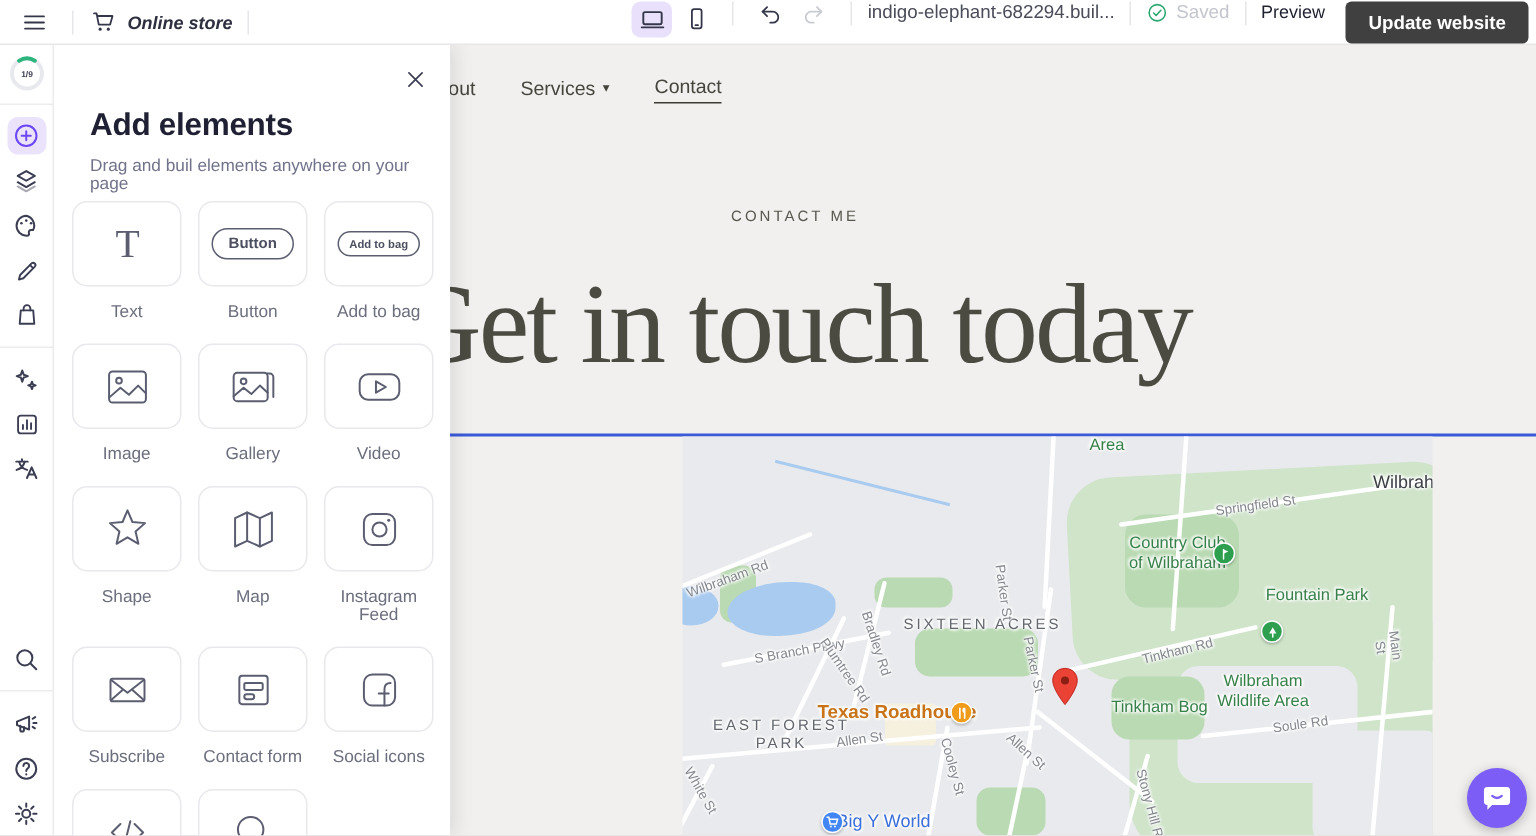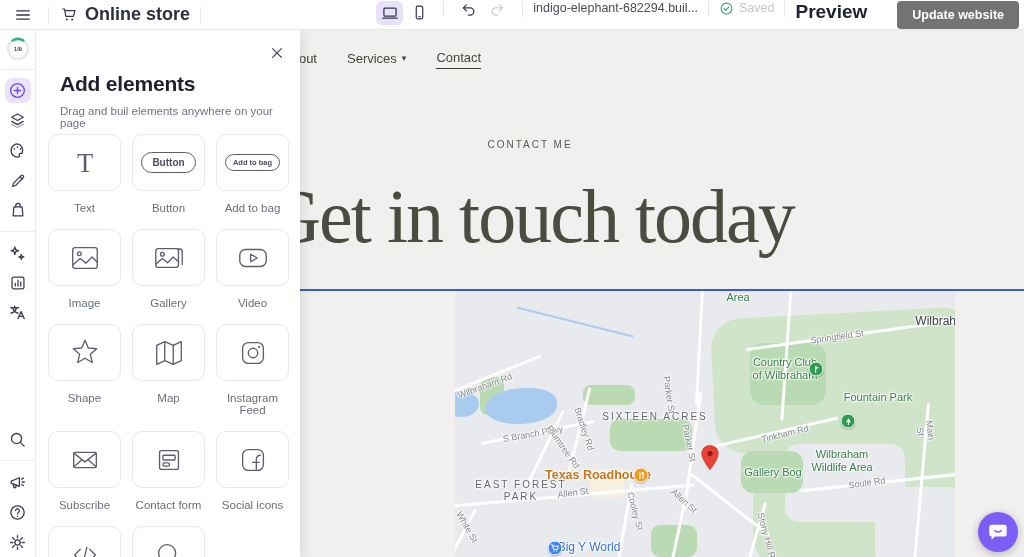--- a/index.html
+++ b/index.html
@@ -59,31 +59,31 @@
   .mc-dir { width:58px; text-align:center; padding-top:2px; cursor:pointer; }
   .mc-dir-label { font-size:10.5px; color:#1a73e8; margin-top:3px; }
 
   
   .topbar { position:absolute; left:0; top:0; width:100%; height:30px; background:#fff;
     border-bottom:1px solid #e7e7ea; display:flex; align-items:center; padding:0 5px 0 8px; z-index:40; }
   .ic { display:inline-flex; align-items:center; justify-content:center; color:#34364a; }
   .ic.muted { color:#c9cbd2; }
   .ic.green { color:#29a76e; }
   .tb-div { width:1px; height:16px; background:#e6e6ea; margin:0 10px; flex:0 0 auto; }
-  .store { display:flex; align-items:center; gap:7px; font-size:18px; font-weight:700; color:#2e3040;
-    cursor:pointer; margin-left:2px; }
+  .store { display:flex; align-items:center; gap:7px; font-size:12px; font-weight:700; color:#2e3040;
+    cursor:pointer; margin-left:2px;font-style:italic; }
   .tb-right { margin-left:auto; display:flex; align-items:flex-start; }
   .devbtn { width:27px; height:24px; border:none; background:transparent; border-radius:6px;
     display:flex; align-items:center; justify-content:center; color:#32344a; cursor:pointer; margin-left:3px; }
   .devbtn.active { background:#e9e1fc; color:#6b47f5; }
   .tb-act { margin:0 6px; cursor:pointer; }
   .domain { font-size:12.5px; color:#4a4c59; cursor:pointer; }
   .saved { display:flex; align-items:center; gap:5px; font-size:12.5px; color:#c3c6cd; }
-  .preview { font-size:19px; font-weight:700; color:#1f2130; cursor:pointer; margin-right:30px; }
-  .update { background:#737373; color:#fff; font-size:12.5px; font-weight:700; border:none;
+  .preview { font-size:12px; font-weight:400; color:#1f2130; cursor:pointer; margin-right:14px; }
+  .update { background:#404040; color:#fff; font-size:12.5px; font-weight:700; border:none;
     border-radius:4px; padding:7px 15px; cursor:pointer; font-family:inherit; }
 
   
   .sidebar { position:absolute; left:0; top:30px; bottom:0; width:36px; background:#fff;
     border-right:1px solid #ebebee; z-index:30; display:flex; flex-direction:column; align-items:center; }
   .sb-div { width:36px; height:1px; background:#ececef; margin:6px 0; }
   .sb-ic { width:26px; height:26px; border-radius:7px; display:flex; align-items:center; justify-content:center;
     color:#3b3d52; cursor:pointer; margin:2.5px 0; }
   .sb-ic.selected { background:#ebe3fb; color:#6b47f5; }
   .ring { margin-top:7px; margin-bottom:2px; cursor:pointer; }
@@ -170,21 +170,21 @@
           <div class="mlabel green-lg" style="left: 392px; top: 106px; transform: translate(-50%, -50%) rotate(0deg); margin-left: 31px;">Fountain Park</div>
           <div class="mlabel district" style="left: 200px; top: 126px; transform: translate(-50%, -50%) rotate(0deg);">SIXTEEN ACRES</div>
           <div class="mlabel road-lbl" style="left: 30px; top: 95px; transform: translate(-50%, -50%) rotate(-20deg);">Wilbraham Rd</div>
           <div class="mlabel road-lbl" style="left: 78px; top: 143px; transform: translate(-50%, -50%) rotate(-10deg);">S Branch Pkwy</div>
           <div class="mlabel road-lbl" style="left: 129px; top: 138px; transform: translate(-50%, -50%) rotate(72deg);">Bradley Rd</div>
           <div class="mlabel road-lbl" style="left: 108px; top: 156px; transform: translate(-50%, -50%) rotate(55deg);">Plumtree Rd</div>
           <div class="mlabel road-lbl" style="left: 214px; top: 104px; transform: translate(-50%, -50%) rotate(82deg);">Parker St</div>
           <div class="mlabel road-lbl" style="left: 234px; top: 152px; transform: translate(-50%, -50%) rotate(78deg);">Parker St</div>
           <div class="mlabel road-lbl" style="left: 330px; top: 143px; transform: translate(-50%, -50%) rotate(-14deg);">Tinkham Rd</div>
           <div class="mlabel poi-orange" style="left: 143px; top: 184px; transform: translate(-50%, -50%) rotate(0deg);">Texas Roadhouse</div>
-          <div class="mlabel green-lg" style="left: 318px; top: 181px; transform: translate(-50%, -50%) rotate(0deg);">Gallery Bog</div>
+          <div class="mlabel green-lg" style="left: 318px; top: 181px; transform: translate(-50%, -50%) rotate(0deg);">Tinkham Bog</div>
           <div class="mlabel road-lbl" style="left: 470px; top: 140px; transform: translate(-50%, -50%) rotate(82deg);">Main St</div>
           <div class="mlabel green-lg" style="left: 387px; top: 170px; transform: translate(-50%, -50%) rotate(0deg);">Wilbraham
 Wildlife Area</div>
           <div class="mlabel road-lbl" style="left: 412px; top: 192px; transform: translate(-50%, -50%) rotate(-8deg);">Soule Rd</div>
           <div class="mlabel district" style="left: 66px; top: 199px; transform: translate(-50%, -50%) rotate(0deg);">EAST FOREST
 PARK</div>
           <div class="mlabel road-lbl" style="left: 118px; top: 202px; transform: translate(-50%, -50%) rotate(-8deg);">Allen St</div>
           <div class="mlabel road-lbl" style="left: 229px; top: 210px; transform: translate(-50%, -50%) rotate(42deg);">Allen St</div>
           <div class="mlabel road-lbl" style="left: 180px; top: 220px; transform: translate(-50%, -50%) rotate(75deg);">Cooley St</div>
           <div class="mlabel road-lbl" style="left: 312px; top: 247px; transform: translate(-50%, -50%) rotate(75deg);">Stony Hill Rd</div>

